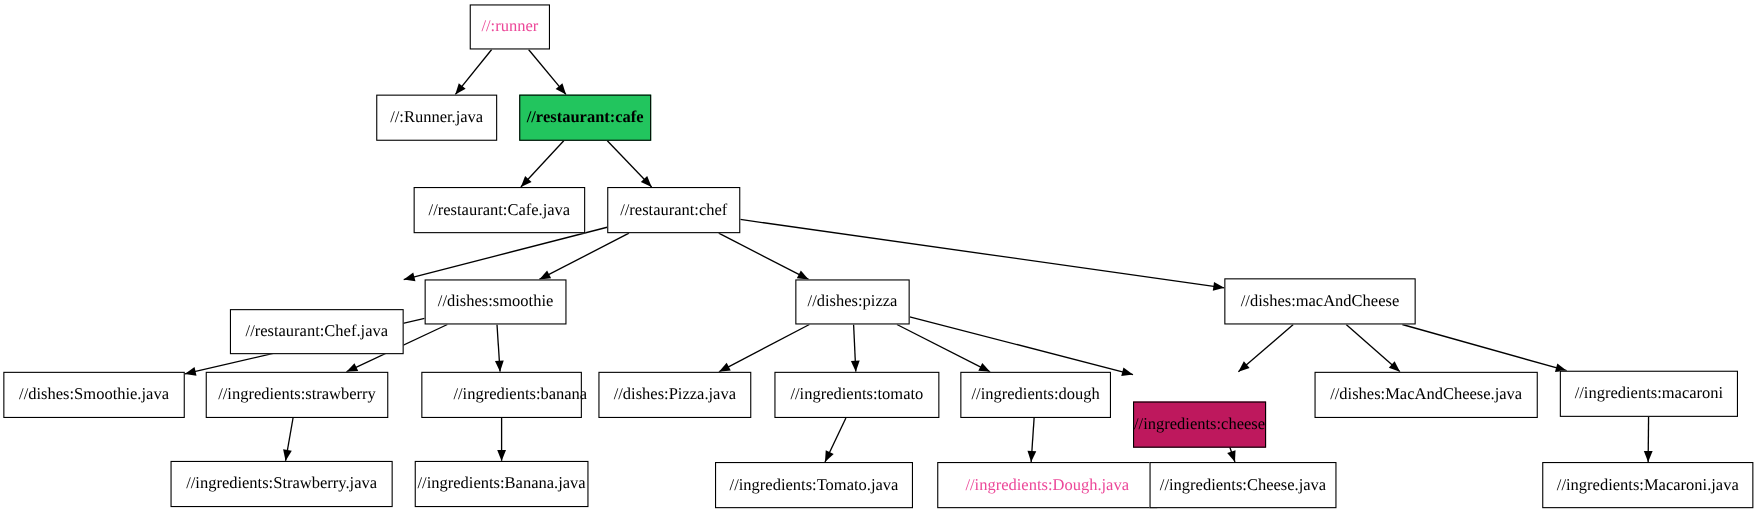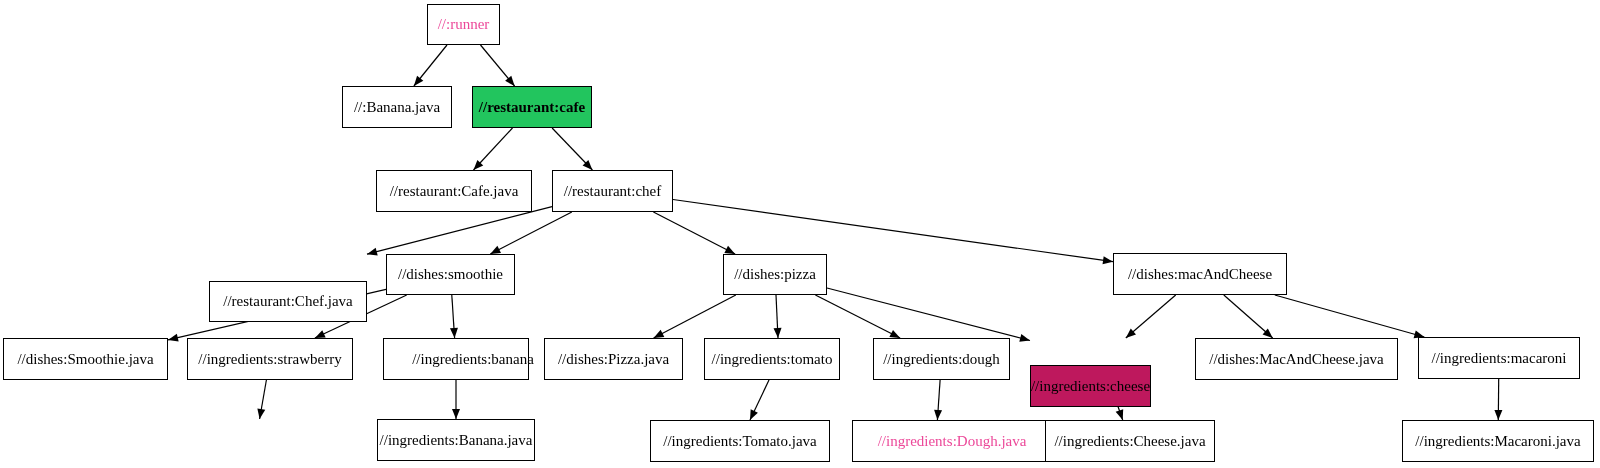--- a/index.html
+++ b/index.html
@@ -66,35 +66,36 @@
       <line x1="827.0" y1="288.0" x2="1030.0" y2="340.5" stroke="#000000" stroke-width="1.2" marker-end="url(#arrowhead)"></line>
       <line x1="769.0" y1="380.0" x2="750.0" y2="420.0" stroke="#000000" stroke-width="1.2" marker-end="url(#arrowhead)"></line>
       <line x1="940.1" y1="380.0" x2="937.4" y2="420.0" stroke="#000000" stroke-width="1.2" marker-end="url(#arrowhead)"></line>
       <line x1="1108.8" y1="380.0" x2="1122.7" y2="420.0" stroke="#000000" stroke-width="1.2" marker-end="url(#arrowhead)"></line>
       <line x1="1175.7" y1="295.0" x2="1125.8" y2="338.0" stroke="#000000" stroke-width="1.2" marker-end="url(#arrowhead)"></line>
       <line x1="1223.8" y1="295.0" x2="1272.7" y2="338.0" stroke="#000000" stroke-width="1.2" marker-end="url(#arrowhead)"></line>
       <line x1="1274.8" y1="295.0" x2="1424.3" y2="337.0" stroke="#000000" stroke-width="1.2" marker-end="url(#arrowhead)"></line>
       <line x1="1498.7" y1="379.0" x2="1498.3" y2="420.0" stroke="#000000" stroke-width="1.2" marker-end="url(#arrowhead)"></line>
     </svg>
 <div class="node" style="left: 427px; top: 4px; width: 73px; height: 41px; border-color: rgb(0, 0, 0); background: rgb(255, 255, 255); color: #ec4899;">//:runner</div>
-    <div class="node" style="left: 342px; top: 86px; width: 110px; height: 42px; border-color: rgb(0, 0, 0); background: rgb(255, 255, 255); color: rgb(0, 0, 0);">//:Banana.java</div>
+    <div class="node" style="left: 342px; top: 86px; width: 110px; height: 42px; border-color: rgb(0, 0, 0); background: rgb(255, 255, 255); color: rgb(0, 0, 0);">//:Runner.java</div>
     <div class="node" style="left: 472px; top: 86px; width: 120px; height: 42px; border-color: rgb(0, 0, 0); background: #22c55e; color: rgb(0, 0, 0); font-weight: bold;">//restaurant:cafe</div>
     <div class="node" style="left: 376px; top: 170px; width: 156px; height: 42px; border-color: rgb(0, 0, 0); background: rgb(255, 255, 255); color: rgb(0, 0, 0);">//restaurant:Cafe.java</div>
     <div class="node" style="left: 552px; top: 170px; width: 121px; height: 42px; border-color: rgb(0, 0, 0); background: rgb(255, 255, 255); color: rgb(0, 0, 0);">//restaurant:chef</div>
     <div class="node" style="left: 209px; top: 254px; width: 158px; height: 41px; border-color: rgb(0, 0, 0); background: rgb(255, 255, 255); color: rgb(0, 0, 0); margin-top: 27px;">//restaurant:Chef.java</div>
     <div class="node" style="left: 386px; top: 254px; width: 129px; height: 41px; border-color: rgb(0, 0, 0); background: rgb(255, 255, 255); color: rgb(0, 0, 0);">//dishes:smoothie</div>
     <div class="node" style="left: 723px; top: 254px; width: 104px; height: 41px; border-color: rgb(0, 0, 0); background: rgb(255, 255, 255); color: rgb(0, 0, 0);">//dishes:pizza</div>
     <div class="node" style="left: 1113px; top: 253px; width: 174px; height: 42px; border-color: rgb(0, 0, 0); background: rgb(255, 255, 255); color: rgb(0, 0, 0);">//dishes:macAndCheese</div>
     <div class="node" style="left: 3px; top: 338px; width: 165px; height: 42px; border-color: rgb(0, 0, 0); background: rgb(255, 255, 255); color: rgb(0, 0, 0);">//dishes:Smoothie.java</div>
     <div class="node" style="left: 187px; top: 338px; width: 166px; height: 42px; border-color: rgb(0, 0, 0); background: rgb(255, 255, 255); color: rgb(0, 0, 0);">//ingredients:strawberry</div>
     <div class="node" style="left: 383px; top: 338px; width: 146px; height: 42px; border-color: rgb(0, 0, 0); background: rgb(255, 255, 255); color: rgb(0, 0, 0); padding-left: 34px;">//ingredients:banana</div>
     <div class="node" style="left: 544px; top: 338px; width: 139px; height: 42px; border-color: rgb(0, 0, 0); background: rgb(255, 255, 255); color: rgb(0, 0, 0);">//dishes:Pizza.java</div>
-    <div class="node" style="left: 704px; top: 338px; width: 136px; height: 42px; border-color: rgb(0, 0, 0); background: rgb(255, 255, 255); color: rgb(0, 0, 0);">//ingredients:tomato</div>
+    <div class="node" style="left: 704px; top: 338px; width: 150px; height: 42px; border-color: rgb(0, 0, 0); background: rgb(255, 255, 255); color: rgb(0, 0, 0);">//ingredients:tomato</div>
     <div class="node" style="left: 873px; top: 338px; width: 137px; height: 42px; border-color: rgb(0, 0, 0); background: rgb(255, 255, 255); color: rgb(0, 0, 0);">//ingredients:dough</div>
     <div class="node" style="left: 1030px; top: 338px; width: 121px; height: 42px; border-color: rgb(0, 0, 0); background: #be185d; color: rgb(0, 0, 0); margin-top: 27px;">//ingredients:cheese</div>
     <div class="node" style="left: 1195px; top: 338px; width: 203px; height: 42px; border-color: rgb(0, 0, 0); background: rgb(255, 255, 255); color: rgb(0, 0, 0);">//dishes:MacAndCheese.java</div>
     <div class="node" style="left: 1418px; top: 337px; width: 162px; height: 42px; border-color: rgb(0, 0, 0); background: rgb(255, 255, 255); color: rgb(0, 0, 0);">//ingredients:macaroni</div>
+    <div class="node" style="left: 155px; top: 419px; width: 202px; height: 42px; border-color: rgb(0, 0, 0); background: rgb(255, 255, 255); color: rgb(0, 0, 0);">//ingredients:Strawberry.java</div>
     <div class="node" style="left: 377px; top: 419px; width: 158px; height: 42px; border-color: rgb(0, 0, 0); background: rgb(255, 255, 255); color: rgb(0, 0, 0);">//ingredients:Banana.java</div>
     <div class="node" style="left: 650px; top: 420px; width: 180px; height: 42px; border-color: rgb(0, 0, 0); background: rgb(255, 255, 255); color: rgb(0, 0, 0);">//ingredients:Tomato.java</div>
     <div class="node" style="left: 852px; top: 420px; width: 200px; height: 42px; border-color: rgb(0, 0, 0); background: rgb(255, 255, 255); color: #ec4899;">//ingredients:Dough.java</div>
     <div class="node" style="left: 1045px; top: 420px; width: 170px; height: 42px; border-color: rgb(0, 0, 0); background: rgb(255, 255, 255); color: rgb(0, 0, 0);">//ingredients:Cheese.java</div>
     <div class="node" style="left: 1402px; top: 420px; width: 192px; height: 42px; border-color: rgb(0, 0, 0); background: rgb(255, 255, 255); color: rgb(0, 0, 0);">//ingredients:Macaroni.java</div>
   </div>
 
 </body></html>

